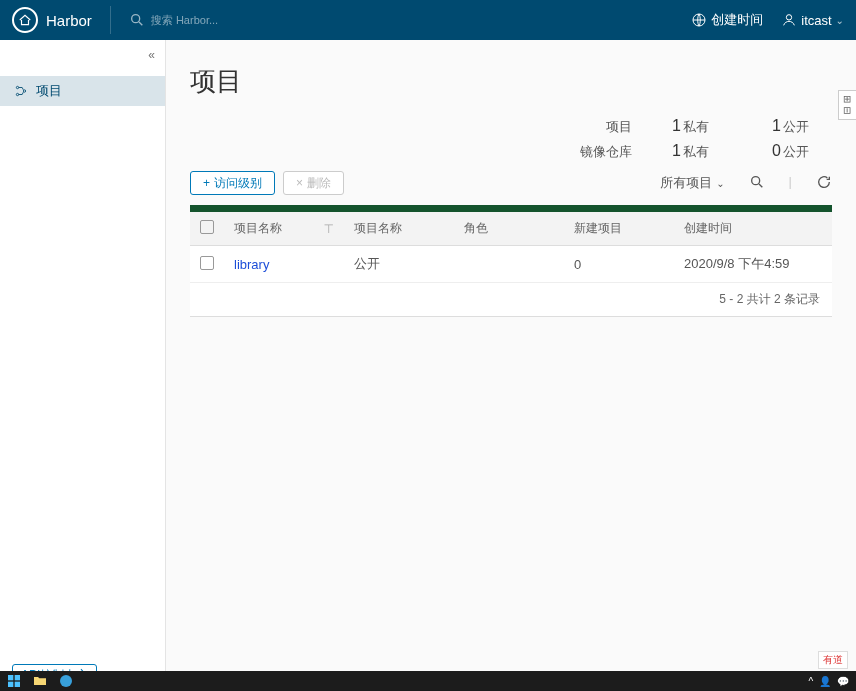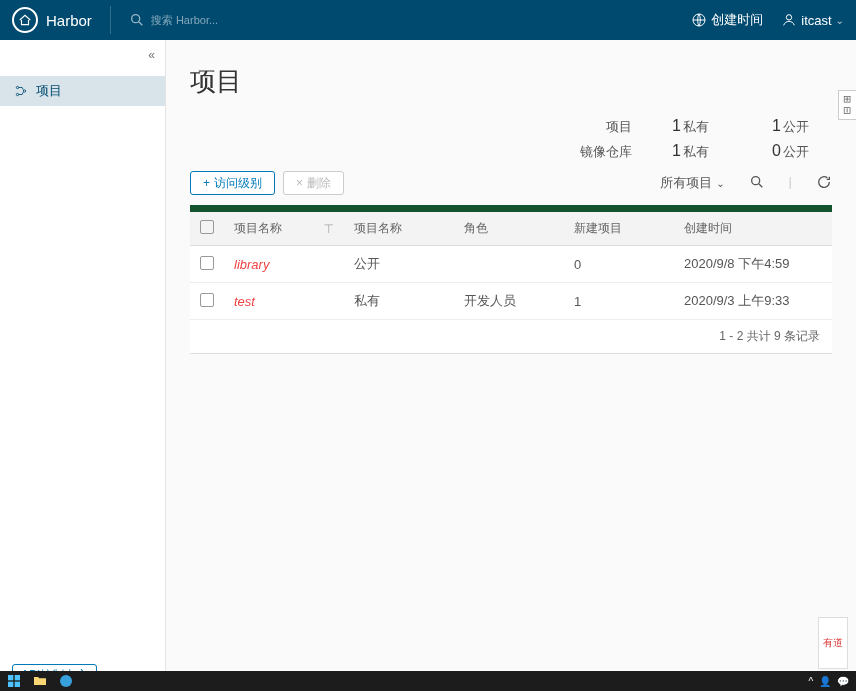--- a/index.html
+++ b/index.html
@@ -82,21 +82,21 @@
 .filter-select { display: flex; align-items: center; gap: 4px; cursor: pointer; font-size: 13px; }
 .tr-icon { cursor: pointer; color: #565656; display: flex; }
 .tr-icon svg { width: 16px; height: 16px; }
 
 .table { width: 100%; border-collapse: collapse; background: #fff; }
 .table th {
   background: #f3f3f3; text-align: left; font-weight: 400; font-size: 12px;
   color: #666; padding: 8px 10px; border-top: 7px solid #14532d; border-bottom: 1px solid #ddd;
 }
 .table td { padding: 9px 10px; border-bottom: 1px solid #eee; font-size: 13px; }
-.table a { color: #ef4444; text-decoration: none; font-style: italic; }
+.table a { color: #1d4ed8; text-decoration: none; }
 .checkbox { width: 14px; height: 14px; border: 1px solid #999; border-radius: 2px; display: inline-block; cursor: pointer; }
 .th-name { display: flex; align-items: center; justify-content: space-between; }
 .filter-icon { color: #aaa; }
 
 .table-footer {
   text-align: right; padding: 8px 12px; background: #fff;
   border-bottom: 1px solid #ddd; font-size: 12px; color: #666;
 }
 
 .api-link {
@@ -108,21 +108,21 @@
 
 .taskbar {
   height: 20px; background: #1c1c1c; display: flex; align-items: center;
   padding: 0 6px; gap: 10px; color: #fff; position: relative;
 }
 .task-icon { width: 16px; height: 16px; display: flex; align-items: center; justify-content: center; cursor: pointer; }
 .task-right { position: absolute; right: 6px; display: flex; gap: 6px; align-items: center; font-size: 10px; }
 .yd-badge {
   position: absolute; right: 8px; bottom: 22px;
   background: #fff; border: 1px solid #ddd; font-size: 10px;
-  padding: 18px 4px; color: #d33;
+  padding: 1px 4px; color: #d33;
 }
 
 .side-widget {
   position: absolute; right: 0; top: 50px;
   border: 1px solid #ccc; background: #fff; border-right: none;
   width: 18px; padding: 4px 2px; font-size: 10px; color: #666;
   writing-mode: vertical-rl; text-align: center; line-height: 14px;
   cursor: pointer;
 }
 </style>
@@ -261,31 +261,23 @@
       </thead>
       <tbody>
         <tr>
           <td><span class="checkbox"></span></td>
           <td><a href="#">library</a></td>
           <td>公开</td>
           <td></td>
           <td>0</td>
           <td>2020/9/8 下午4:59</td>
         </tr>
-        <tr>
-          <td><span class="checkbox"></span></td>
-          <td><a href="#">test</a></td>
-          <td>私有</td>
-          <td>开发人员</td>
-          <td>1</td>
-          <td>2020/9/3 上午9:33</td>
-        </tr>
       </tbody>
     </table>
-    <div class="table-footer">1 - 2 共计 9 条记录</div>
+    <div class="table-footer">5 - 2 共计 2 条记录</div>
 
     <div class="side-widget">⊞ ⊟</div>
   </div>
 </div>
 
 <div class="api-link">API控制中心</div>
 <div class="yd-badge">有道</div>
 
 <div class="taskbar">
   <span class="task-icon">

